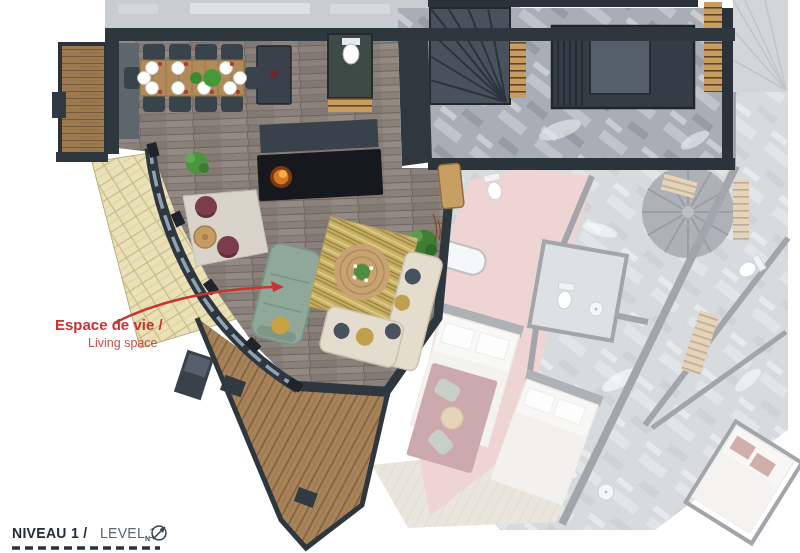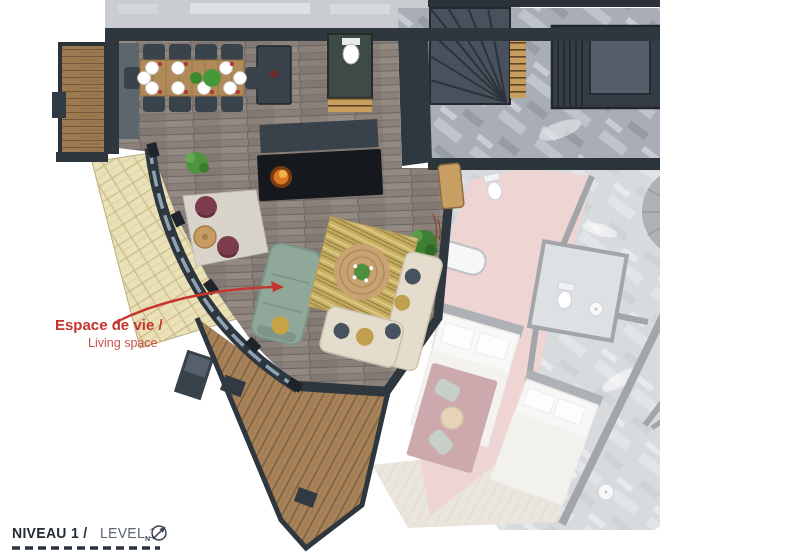--- a/index.html
+++ b/index.html
@@ -1,16 +1,16 @@
 <!DOCTYPE html>
 <html><head>
 <meta charset="utf-8">
 <style>
   html,body{margin:0;padding:0;background:#ffffff;}
-  .page{position:relative;width:660px;height:553px;background:#ffffff;overflow:hidden;
+  .page{position:relative;width:800px;height:553px;background:#ffffff;overflow:hidden;
         font-family:"Liberation Sans",sans-serif;}
   .page svg{position:absolute;left:0;top:0;}
   text{font-family:"Liberation Sans",sans-serif;}
   .title-fr{font-weight:bold;font-size:14px;letter-spacing:.3px;}
   .title-en{font-size:14px;letter-spacing:.3px;}
   .compass-n{font-size:7px;font-weight:bold;}
   .anno-fr{font-weight:bold;font-size:15px;}
   .anno-en{font-size:12.5px;}
 </style>
 </head>

